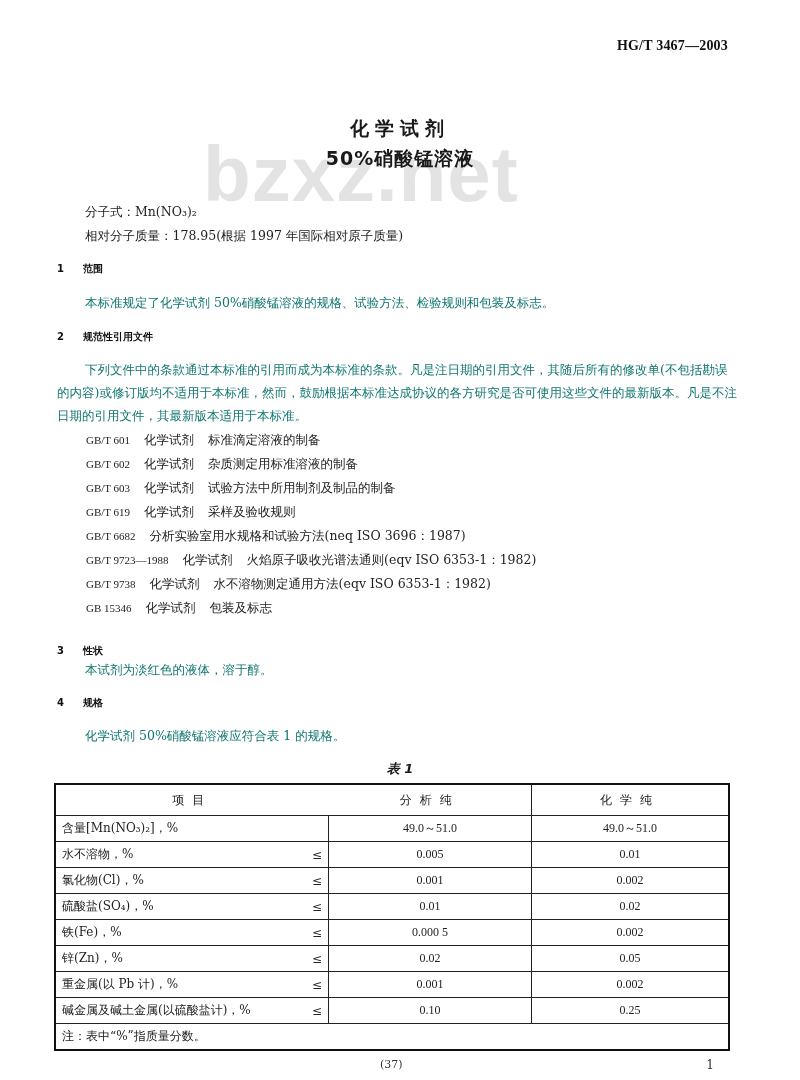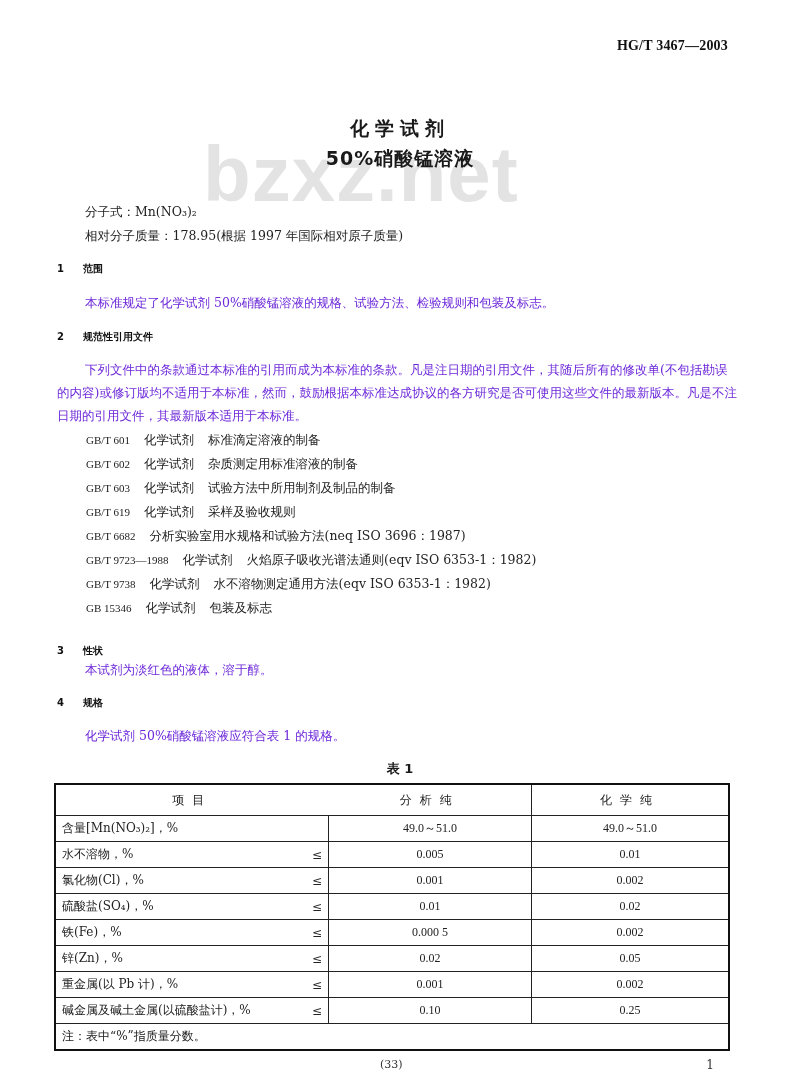--- a/index.html
+++ b/index.html
@@ -27,28 +27,28 @@
   .title-1 { top: 116px; font-size: 19px; letter-spacing: 6px; }
   .title-2 { top: 146px; font-size: 19px; letter-spacing: 1px; }
   .meta { position: absolute; left: 85px; font-size: 12.5px; z-index: 1; color: #222; }
   .meta1 { top: 204px; }
   .meta2 { top: 228px; }
   .sec-h {
     position: absolute; left: 57px; font-family: "DejaVu Sans", sans-serif;
     font-weight: bold; font-size: 10px; color: #111;
   }
   .sec-h .num { display: inline-block; width: 26px; }
-  .para { position: absolute; left: 57px; width: 680px; font-size: 12.5px; line-height: 23px; color: #6d28d9; }
+  .para { position: absolute; left: 57px; width: 680px; font-size: 12.5px; line-height: 23px; color: #0f766e; }
   .para .indent { display: inline-block; width: 28px; }
   .ref-list { position: absolute; left: 86px; top: 428px; font-size: 12.5px; line-height: 23px; color: #222; }
   .ref-item .code { display: inline-block; margin-right: 14px; font-family: "Liberation Serif", serif; font-size: 11px; }
   .ref-item .cat { margin-right: 14px; }
   .table-caption {
     position: absolute; top: 760px; left: 0; width: 800px; text-align: center;
-    font-family: "DejaVu Sans", sans-serif; font-weight: bold; font-size: 13px;
+    font-family: "DejaVu Sans", sans-serif; font-weight: bold; font-size: 13px; font-style: italic;
   }
   table.spec {
     position: absolute; top: 783px; left: 54px; width: 676px;
     border-collapse: collapse; font-size: 12px; color: #222;
     border: 2px solid #111;
   }
   table.spec td, table.spec th {
     border-top: 1px solid #222; height: 25px; padding: 0 6px;
     font-weight: normal;
   }
@@ -173,15 +173,15 @@
       <td class="c-op">≤</td>
       <td class="c-ar">0.10</td>
       <td class="c-cp">0.25</td>
     </tr>
     <tr>
       <td class="note" colspan="4">注：表中“%”指质量分数。</td>
     </tr>
   </tbody>
     </table>
 
-  <div class="footer-page">(33)</div>
+  <div class="footer-page">(37)</div>
   <div class="footer-num">1</div>
 </div>
 
 </body></html>

